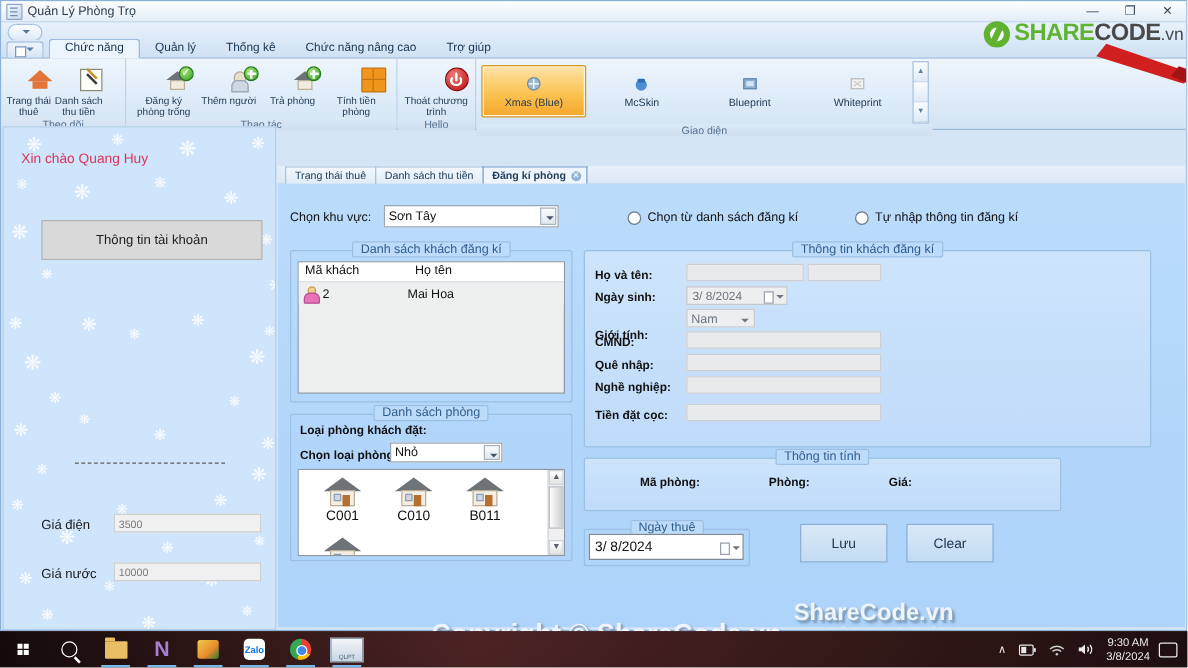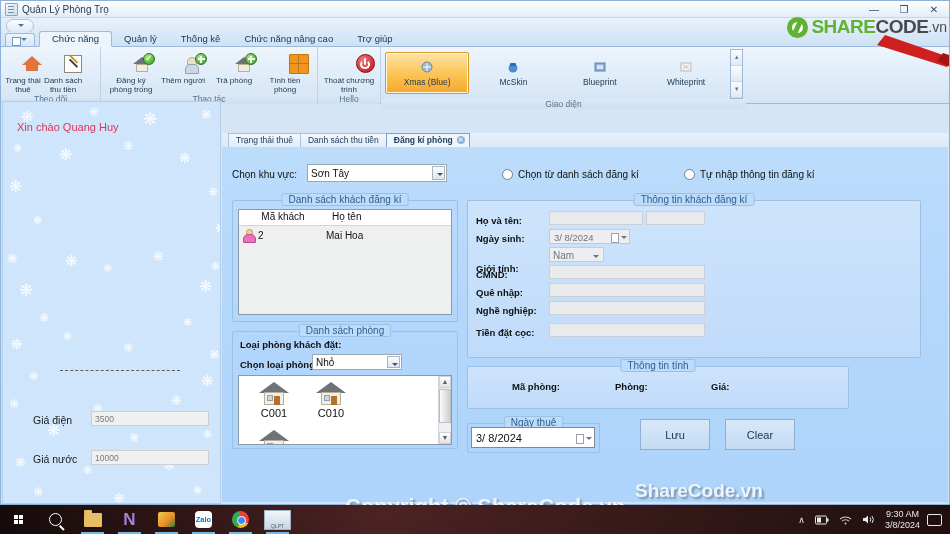--- a/index.html
+++ b/index.html
@@ -153,21 +153,21 @@
 
   .grp{position:absolute;border:1px solid #9cc0e4;border-radius:2px;box-sizing:border-box;}
   .grp.lightfill{background:linear-gradient(180deg,#cde4fb,#c0dbfa);}
   .grp > .cap{position:absolute;top:-8px;left:50%;transform:translateX(-50%);
     padding:0 6px;font-size:10px;color:#2f5d8c;white-space:nowrap;
     background:#cfe5fb;border:1px solid #9cc0e4;border-radius:2px;}
   .grp.nobg > .cap{background:#bddcfb;}
 
   .listbox{position:absolute;background:#eef0ef;border:1px solid #8c9aa8;box-sizing:border-box;}
   .lhead{display:flex;height:15px;background:#fff;border-bottom:1px solid #cfd6dd;font-size:10px;}
-  .lhead div{padding:1px 5px;color:#111;text-align:center;}
+  .lhead div{padding:1px 5px;color:#111;}
   .lrow{display:flex;height:18px;align-items:center;font-size:10px;color:#111;background:#eef0ef;}
   .lrow .c1{width:78px;padding-left:4px;display:flex;align-items:center;gap:4px;}
   .lrow .c2{padding-left:5px;}
   .ic-user{width:11px;height:12px;position:relative;display:inline-block;}
   .ic-user .h{position:absolute;left:3px;top:0;width:5px;height:5px;border-radius:50%;
     background:#f3cf8f;border:1px solid #c79b4a;}
   .ic-user .b{position:absolute;left:0;top:5px;width:11px;height:7px;border-radius:5px 5px 1px 1px;
     background:#e873b8;border:1px solid #b94c8e;}
 
   .fld{position:absolute;background:#e9eaec;border:1px solid #ccd0d6;box-sizing:border-box;}
@@ -438,20 +438,21 @@
         <span style="left:126px;top:330px;font-size:12px">❋</span>
         <span style="left:200px;top:326px;font-size:11px">❋</span>
         <span style="left:12px;top:354px;font-size:13px">❋</span>
         <span style="left:80px;top:362px;font-size:11px">❋</span>
         <span style="left:160px;top:356px;font-size:15px">❋</span>
         <span style="left:30px;top:384px;font-size:12px">❋</span>
         <span style="left:110px;top:390px;font-size:14px">❋</span>
         <span style="left:190px;top:382px;font-size:11px">❋</span>
       </div>
       <div class="hello">Xin chào Quang Huy</div>
+      <div class="lbtn" style="top:74px">Thông tin tài khoản</div>
       <div class="dashes"></div>
       <div class="lfield" style="left:30px;top:312px">Giá điện</div>
       <div class="linput" style="left:88px;top:309px;width:118px">3500</div>
       <div class="lfield" style="left:30px;top:351px">Giá nước</div>
       <div class="linput" style="left:88px;top:348px;width:118px">10000</div>
 
     </div>
 
     <div class="main">
 
@@ -554,20 +555,29 @@
             <div>C001</div>
           </div>
           <div class="rcell" style="left:65px;top:4px">
             <div class="hs">
               <span class="roof"></span>
                 <span class="body"></span>
                 <span class="win"></span>
                 <span class="door"></span>
             </div>
             <div>C010</div>
+          </div>
+          <div class="rcell" style="left:122px;top:4px">
+            <div class="hs">
+              <span class="roof"></span>
+                <span class="body"></span>
+                <span class="win"></span>
+                <span class="door"></span>
+            </div>
+            <div>B011</div>
           </div>
           <div class="rcell" style="left:8px;top:52px">
             <div class="hs">
               <span class="roof"></span>
                 <span class="body"></span>
                 <span class="win"></span>
                 <span class="door"></span>
             </div>
           </div>
           <div class="vsb" style="right:0;top:0;bottom:0">

